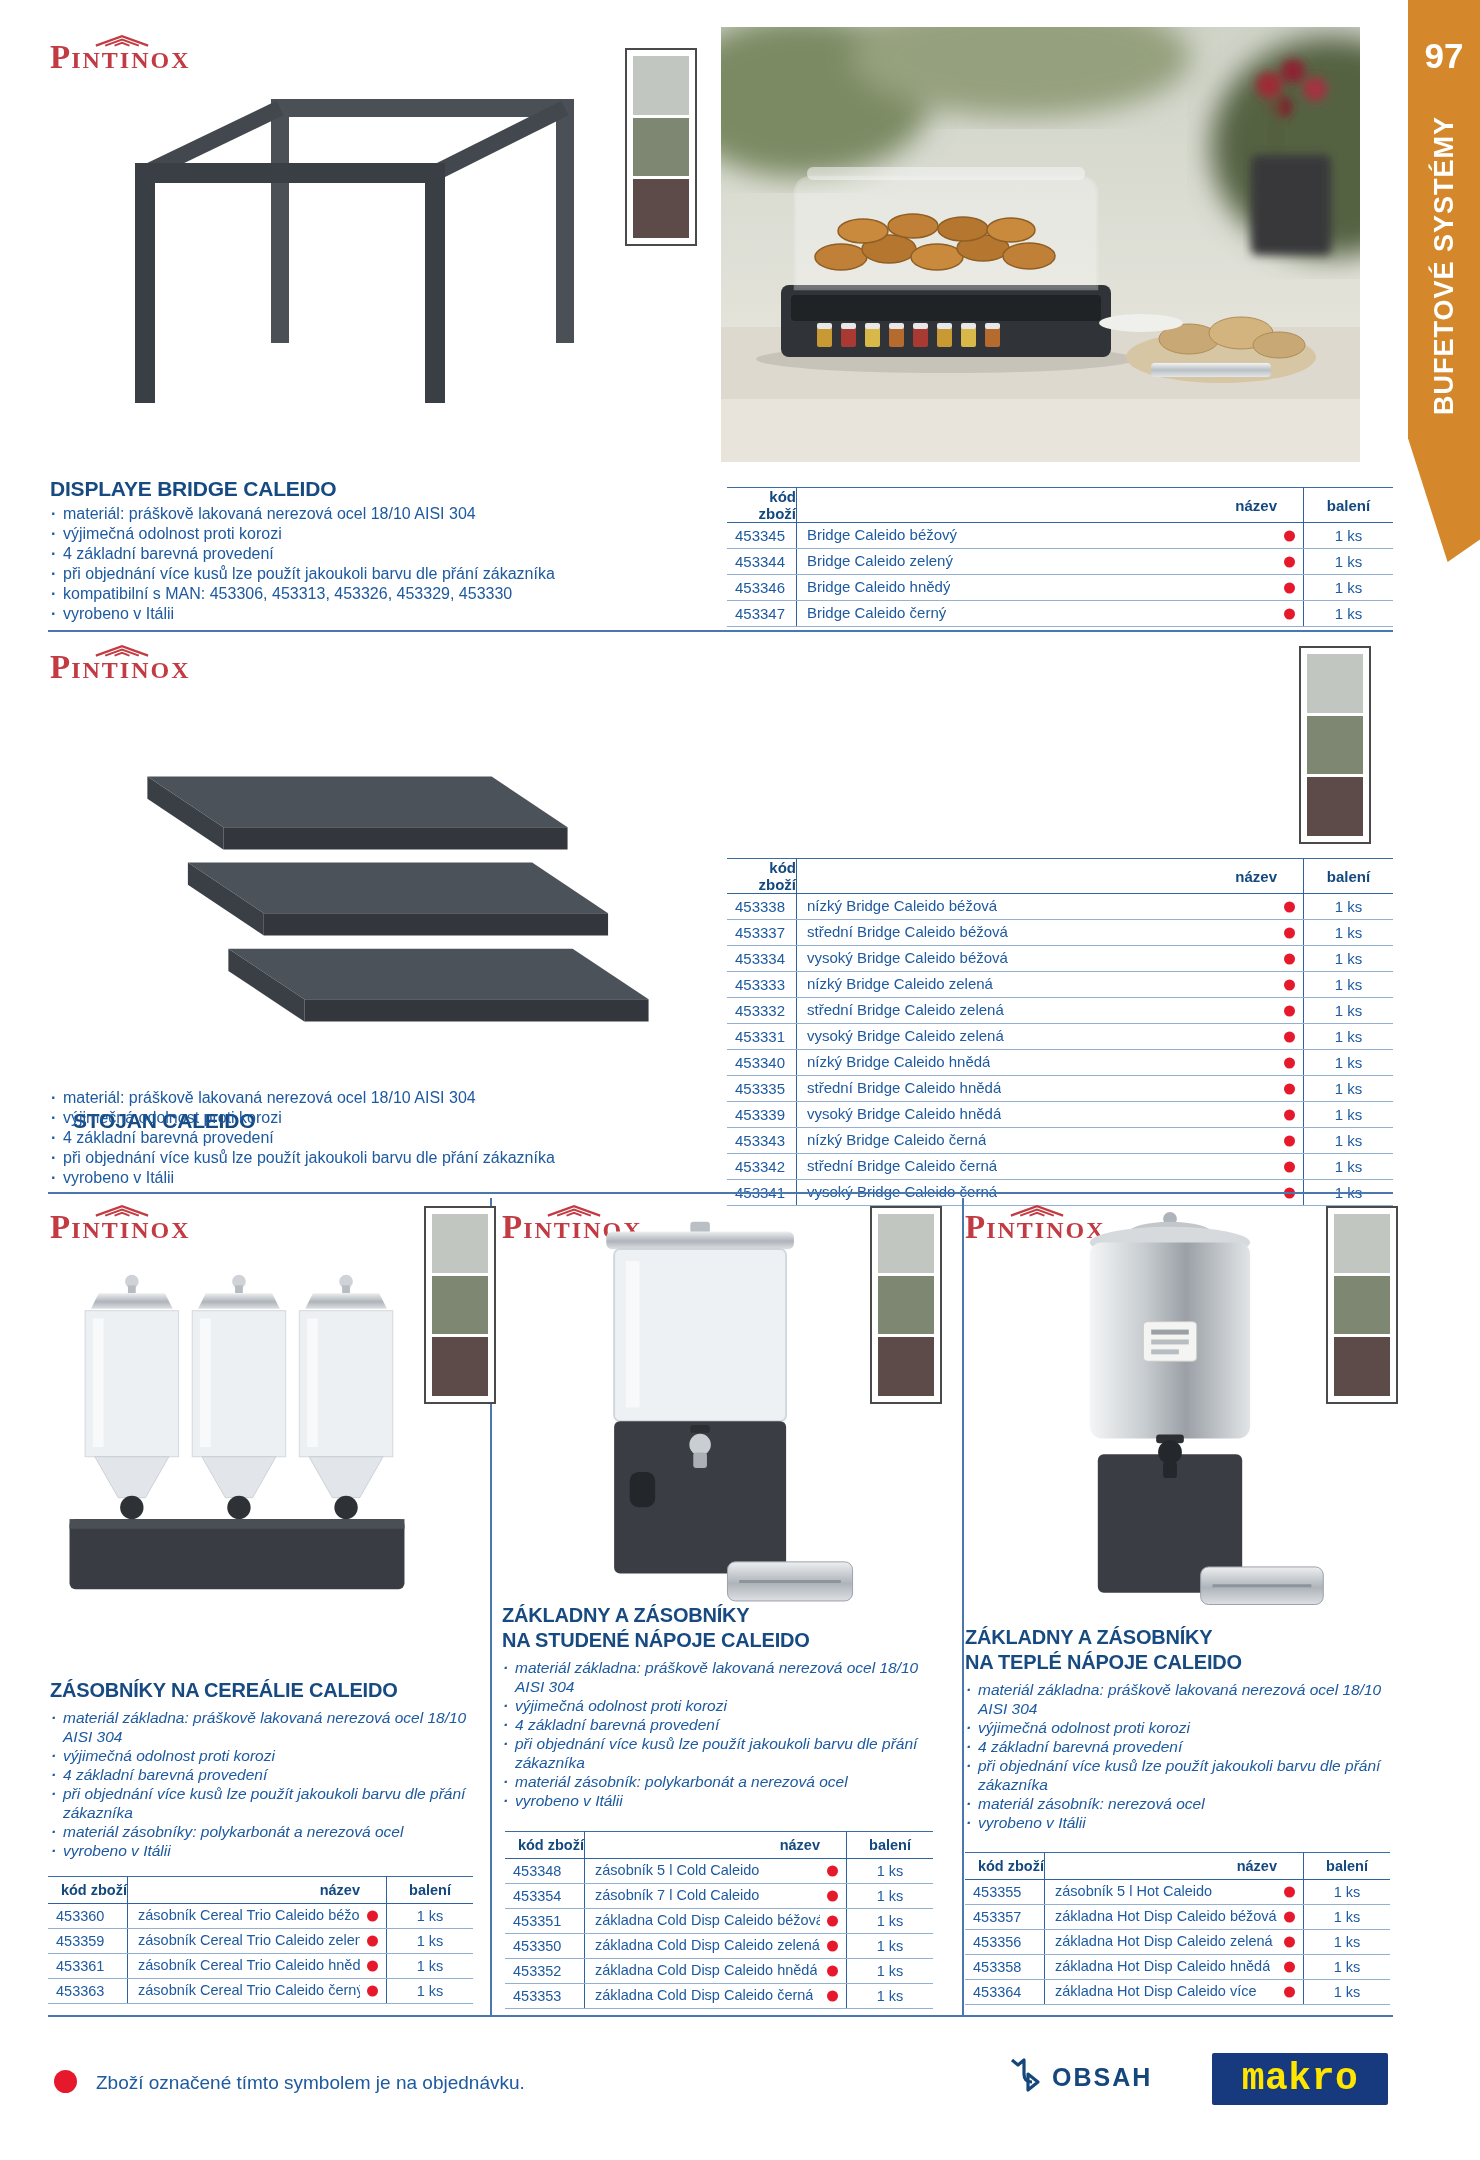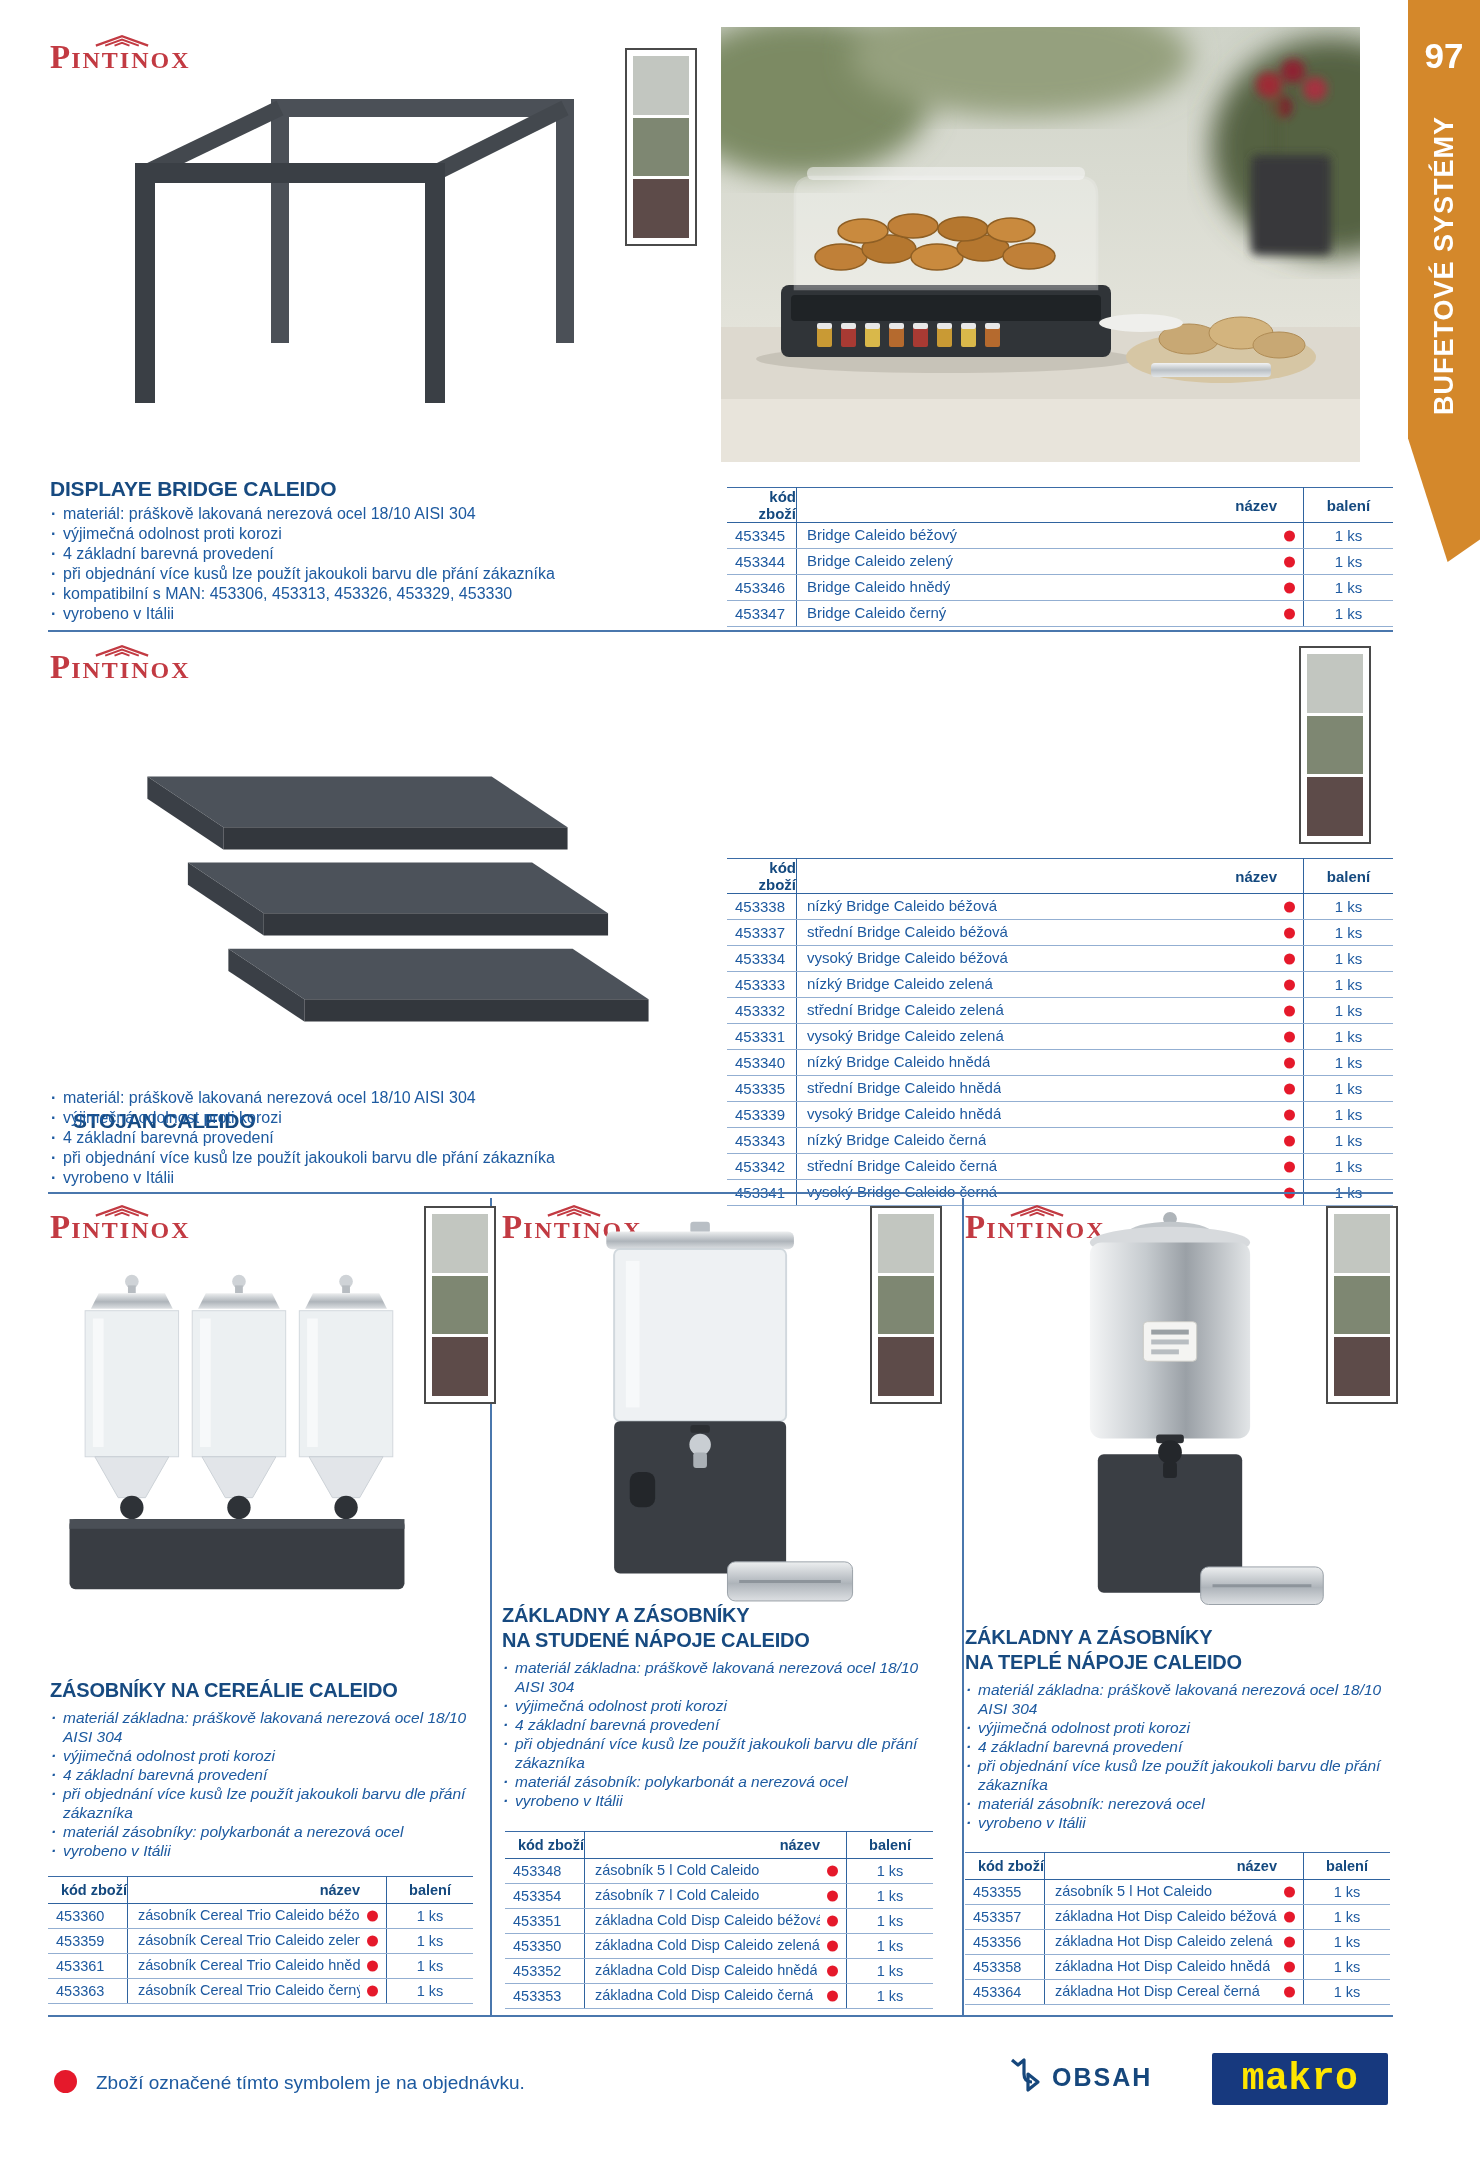--- a/index.html
+++ b/index.html
@@ -613,21 +613,21 @@
           <td class="c-name"><span class="nm">základna Hot Disp Caleido zelená</span><span class="dot"></span></td>
           <td class="c-pack">1 ks</td>
         </tr>
         <tr>
           <td class="c-code">453358</td>
           <td class="c-name"><span class="nm">základna Hot Disp Caleido hnědá</span><span class="dot"></span></td>
           <td class="c-pack">1 ks</td>
         </tr>
         <tr>
           <td class="c-code">453364</td>
-          <td class="c-name"><span class="nm">základna Hot Disp Cereal černá</span><span class="dot"></span></td>
+          <td class="c-name"><span class="nm">základna Hot Disp Caleido více</span><span class="dot"></span></td>
           <td class="c-pack">1 ks</td>
         </tr>
       </tbody>
   </table>
 
   <div class="hline" style="left:48px;top:2015px;width:1345px;"></div>
 
   <div class="legend-dot"></div>
   <div class="legend-text">Zboží označené tímto symbolem je na objednávku.</div>
 

